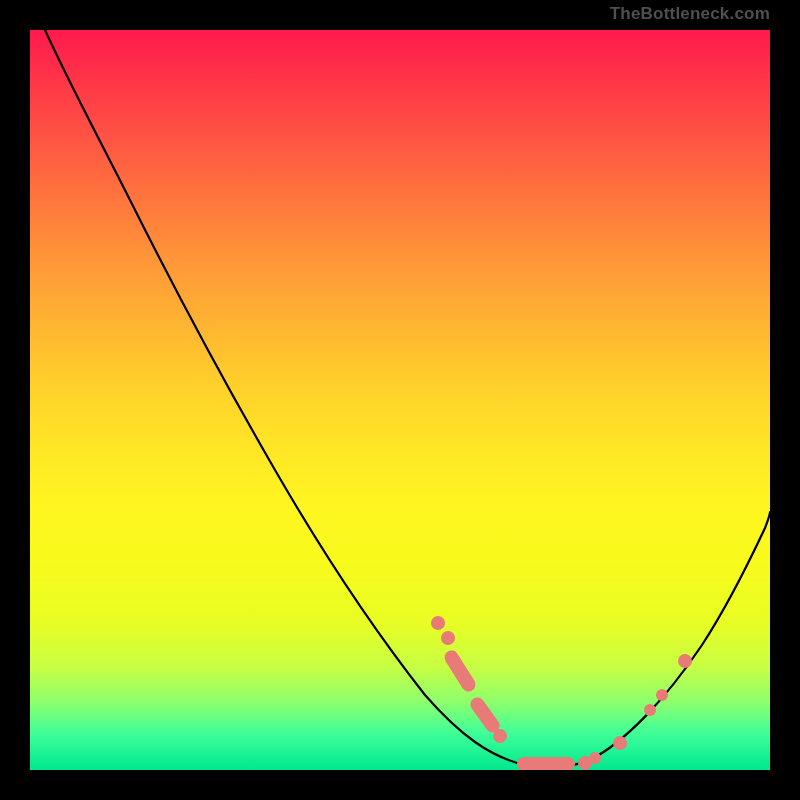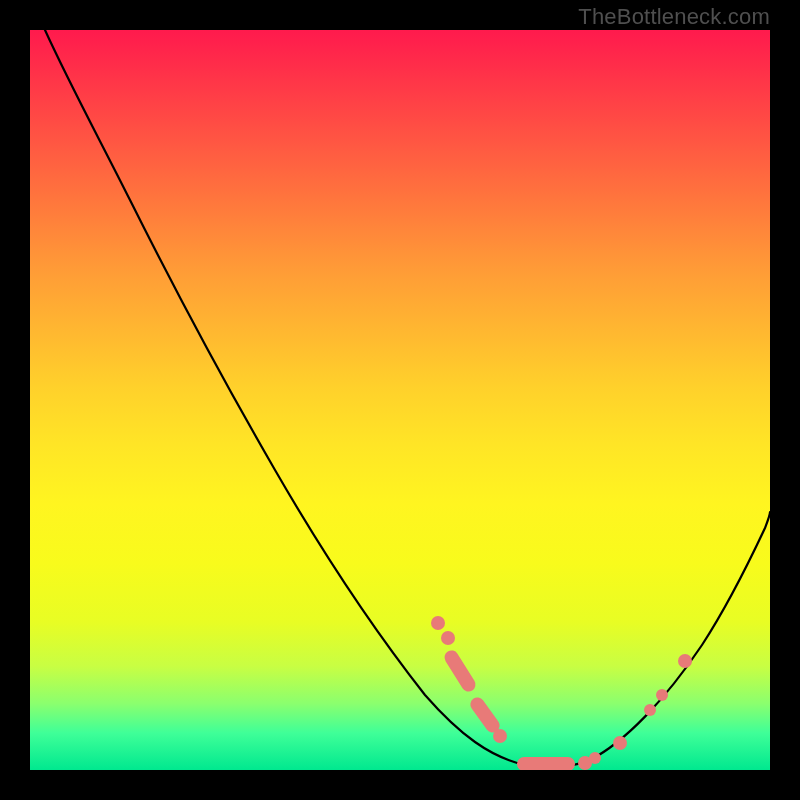--- a/index.html
+++ b/index.html
@@ -33,22 +33,22 @@
       #8bff6e 91%,
       #3fff98 95%,
       #00e88f 100%
     );
   }
   .attribution {
     position: absolute;
     top: 4px;
     right: 30px;
     color: #4f4f4f;
-    font-size: 22px;
-    font-weight: 400;
+    font-size: 17px;
+    font-weight: 700;
     letter-spacing: 0.2px;
   }
   svg.overlay {
     position: absolute;
     left: 30px;
     top: 30px;
     width: 740px;
     height: 740px;
   }
   .curve-line {

